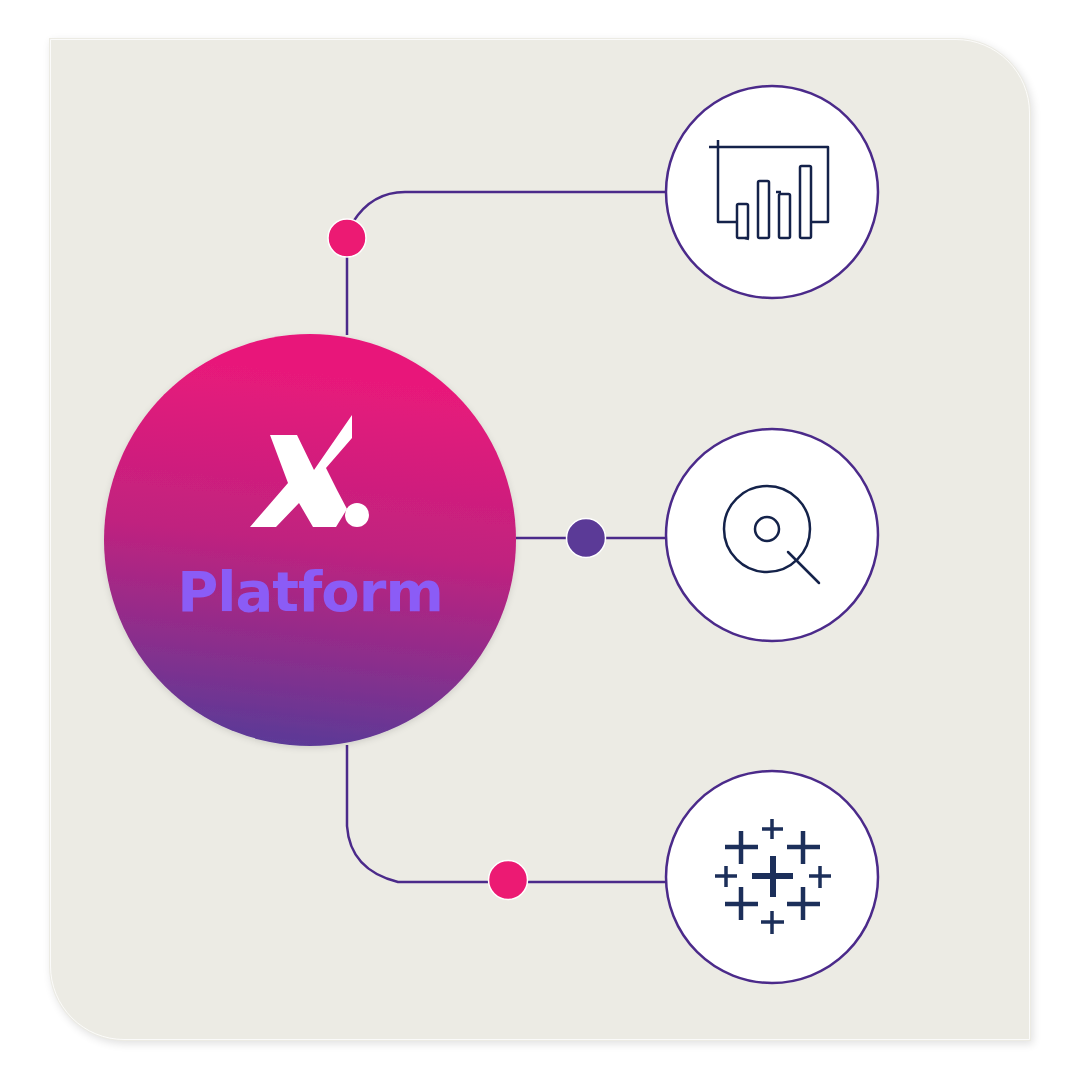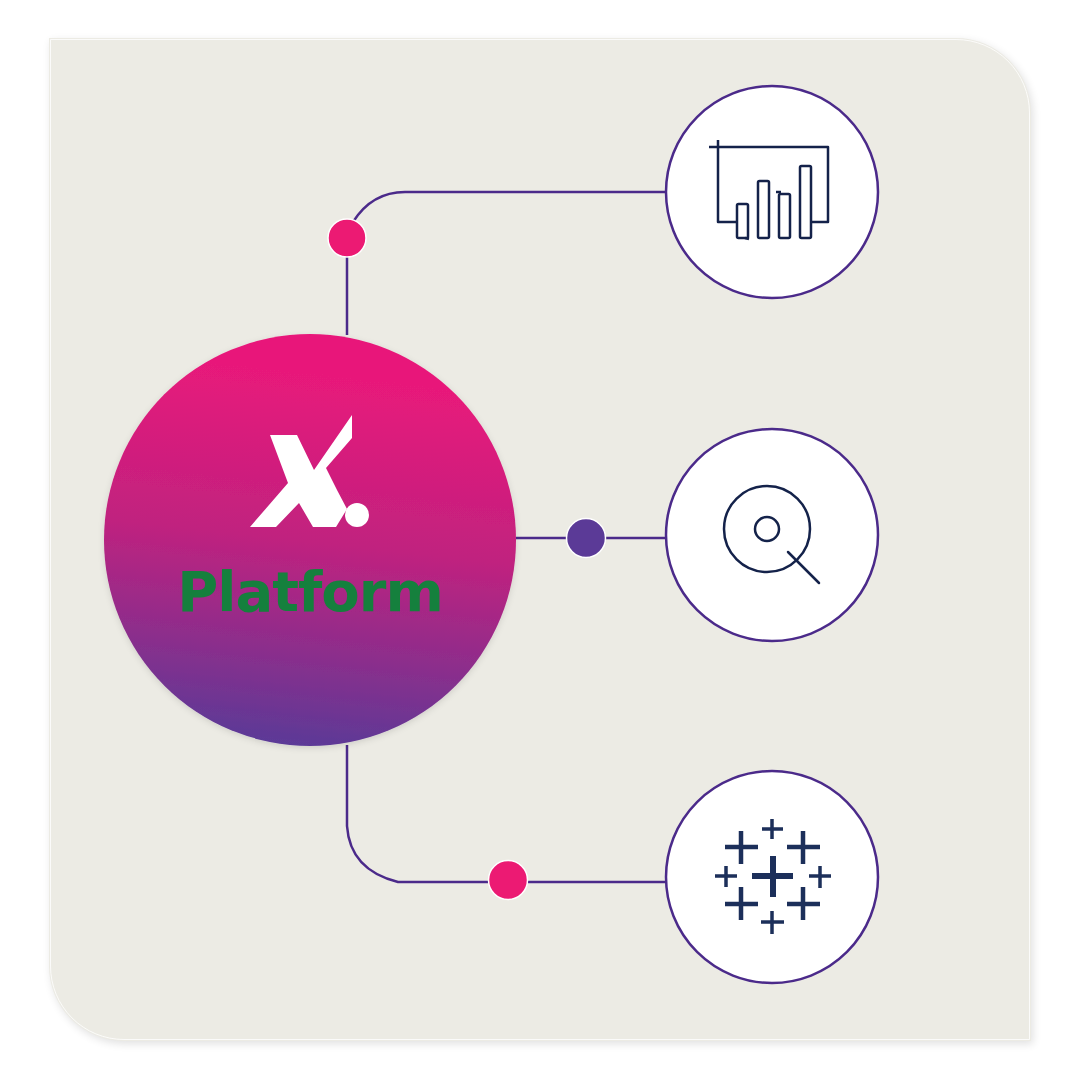--- a/index.html
+++ b/index.html
@@ -8,21 +8,21 @@
     position:absolute; left:49px; top:38px; width:982px; height:1003px;
     background:#ECEBE4;
     border-radius:0 75px 0 75px;
     box-shadow: 2px 3px 8px rgba(0,0,0,0.12);
     outline: 1px solid rgba(255,255,255,0.8);
     outline-offset: -2px;
   }
   svg.diagram { position:absolute; left:0; top:0; }
   .main-label {
     position:absolute; left:104px; top:560px; width:412px; text-align:center;
-    color:#15803d; font-family:"DejaVu Sans", sans-serif; font-weight:bold;
+    color:#8b5cf6; font-family:"DejaVu Sans", sans-serif; font-weight:bold;
     font-size:56px; letter-spacing:-1px; line-height:64px;
   }
 </style>
 </head>
 <body>
 
 <div class="card"></div>
 
 <svg class="diagram" width="1080" height="1080" viewBox="0 0 1080 1080">
   <defs>

